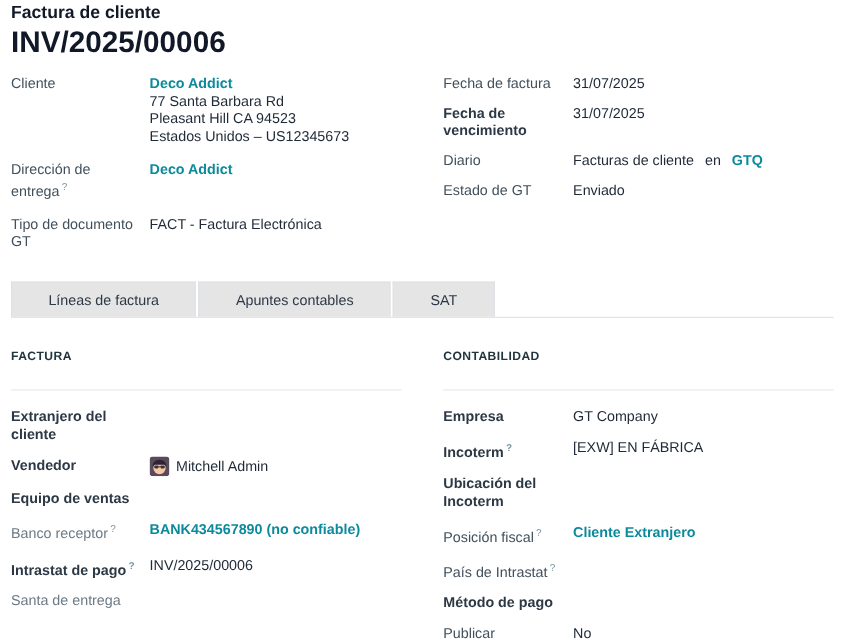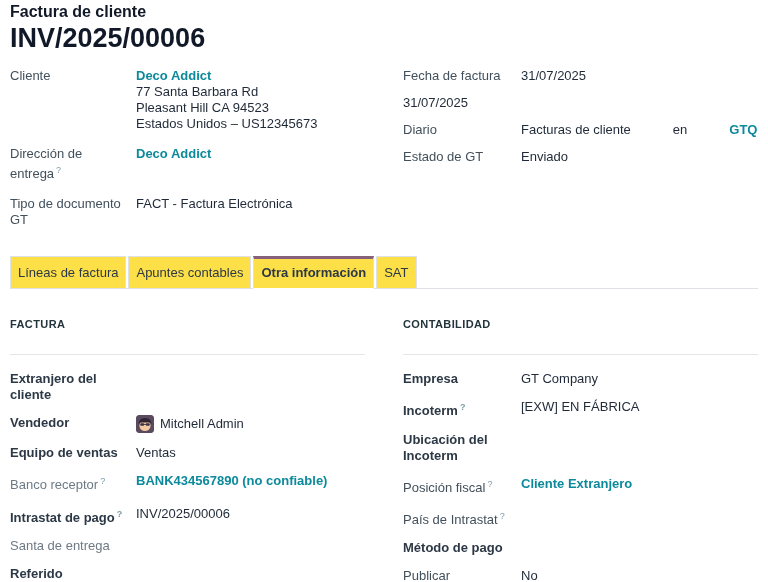--- a/index.html
+++ b/index.html
@@ -31,27 +31,27 @@
   .top-grid .col-left .frow{grid-template-columns:126px 1fr;}
   .top-grid .col-right .frow{grid-template-columns:118px 1fr;}
   .flabel{color:var(--label);line-height:16px;}
   .flabel.bold{font-weight:700;color:#2c3845;}
   .flabel.muted{color:var(--muted);}
   .fvalue{color:var(--text);line-height:16px;}
   .link{color:var(--link);font-weight:600;cursor:pointer;text-decoration:none;}
   sup.help{color:#7c9aa6;font-size:9px;margin-left:2px;}
   .addr{line-height:16px;}
   .mb-extra{margin-bottom:14px;}
-  .journal-line{display:flex;gap:42px;align-items:center;}
+  .journal-line{display:flex;gap:10px;align-items:center;}
 
   
   .tabs{display:flex;border-bottom:1px solid var(--border);margin-top:17px;padding-left:0;}
   .tab{
-    padding:7px 7px;border:1px solid var(--border);border-bottom:none;
-    background:#fde047;color:#2c3845;cursor:pointer;line-height:17px;white-space:nowrap;
+    padding:7px 33px;border:1px solid var(--border);border-bottom:none;
+    background:#e5e5e5;color:#2c3845;cursor:pointer;line-height:17px;white-space:nowrap;
   }
   .tab + .tab{margin-left:2px;}
   .tab.active{
     border-top:3px solid var(--tab-active-border);
     padding-top:5px;font-weight:600;
     margin-bottom:-1px;border-bottom:1px solid #fff;
   }
 
   
   .content{display:grid;grid-template-columns:1fr 1fr;column-gap:38px;margin-top:29px;}
@@ -93,41 +93,41 @@
         <div class="flabel">Tipo de documento GT</div>
         <div class="fvalue">FACT - Factura Electrónica</div>
       </div>
     </div>
     <div class="col-right">
       <div class="frow">
         <div class="flabel">Fecha de factura</div>
         <div class="fvalue">31/07/2025</div>
       </div>
       <div class="frow">
+        <div class="flabel bold">Fecha de vencimiento</div>
         <div class="fvalue">31/07/2025</div>
       </div>
       <div class="frow">
         <div class="flabel">Diario</div>
         <div class="fvalue journal-line">
           <span>Facturas de cliente</span>
           <span>en</span>
           <a class="link">GTQ</a>
         </div>
       </div>
       <div class="frow">
         <div class="flabel">Estado de GT</div>
         <div class="fvalue">Enviado</div>
       </div>
     </div>
   </div>
 
   <div class="tabs">
     <div class="tab">Líneas de factura</div>
     <div class="tab">Apuntes contables</div>
-    <div class="tab active">Otra información</div>
     <div class="tab">SAT</div>
   </div>
 
   <div class="content">
 
     <div class="col-left">
       <div class="sec-heading">FACTURA</div>
 
       <div class="frow">
         <div class="flabel bold">Extranjero del cliente</div>
@@ -144,42 +144,37 @@
             <rect x="4.2" y="8.2" width="4" height="2.6" rx="1" fill="#3a3142"></rect>
             <rect x="9.8" y="8.2" width="4" height="2.6" rx="1" fill="#3a3142"></rect>
             <rect x="8" y="8.9" width="2" height="0.9" fill="#3a3142"></rect>
           </svg>
           <span>Mitchell Admin</span>
         </div>
       </div>
 
       <div class="frow">
         <div class="flabel bold">Equipo de ventas</div>
-        <div class="fvalue">Ventas</div>
       </div>
 
       <div class="frow">
         <div class="flabel muted"><span>Banco receptor</span><sup class="help">?</sup></div>
         <div class="fvalue"><a class="link">BANK434567890 (no confiable)</a></div>
       </div>
 
       <div class="frow">
         <div class="flabel bold"><span>Intrastat de pago</span><sup class="help">?</sup></div>
         <div class="fvalue">INV/2025/00006</div>
       </div>
 
       <div class="frow">
         <div class="flabel muted">Santa de entrega</div>
         <div class="fvalue empty-field"></div>
       </div>
 
-      <div class="frow">
-        <div class="flabel bold">Referido</div>
-        <div class="fvalue empty-field"></div>
-      </div>
     </div>
 
     <div class="col-right">
       <div class="sec-heading">CONTABILIDAD</div>
 
       <div class="frow">
         <div class="flabel bold">Empresa</div>
         <div class="fvalue">GT Company</div>
       </div>
 

